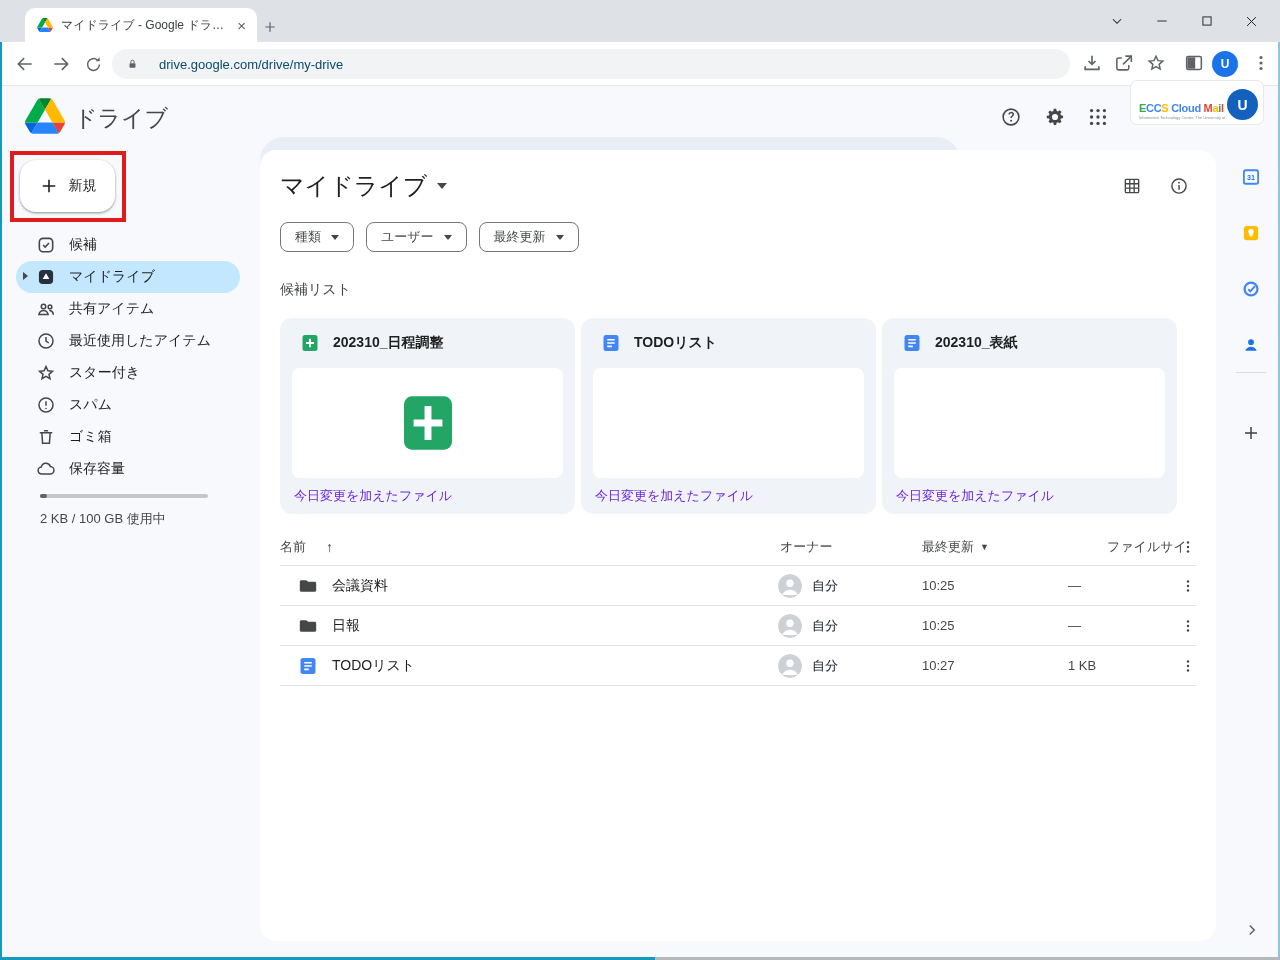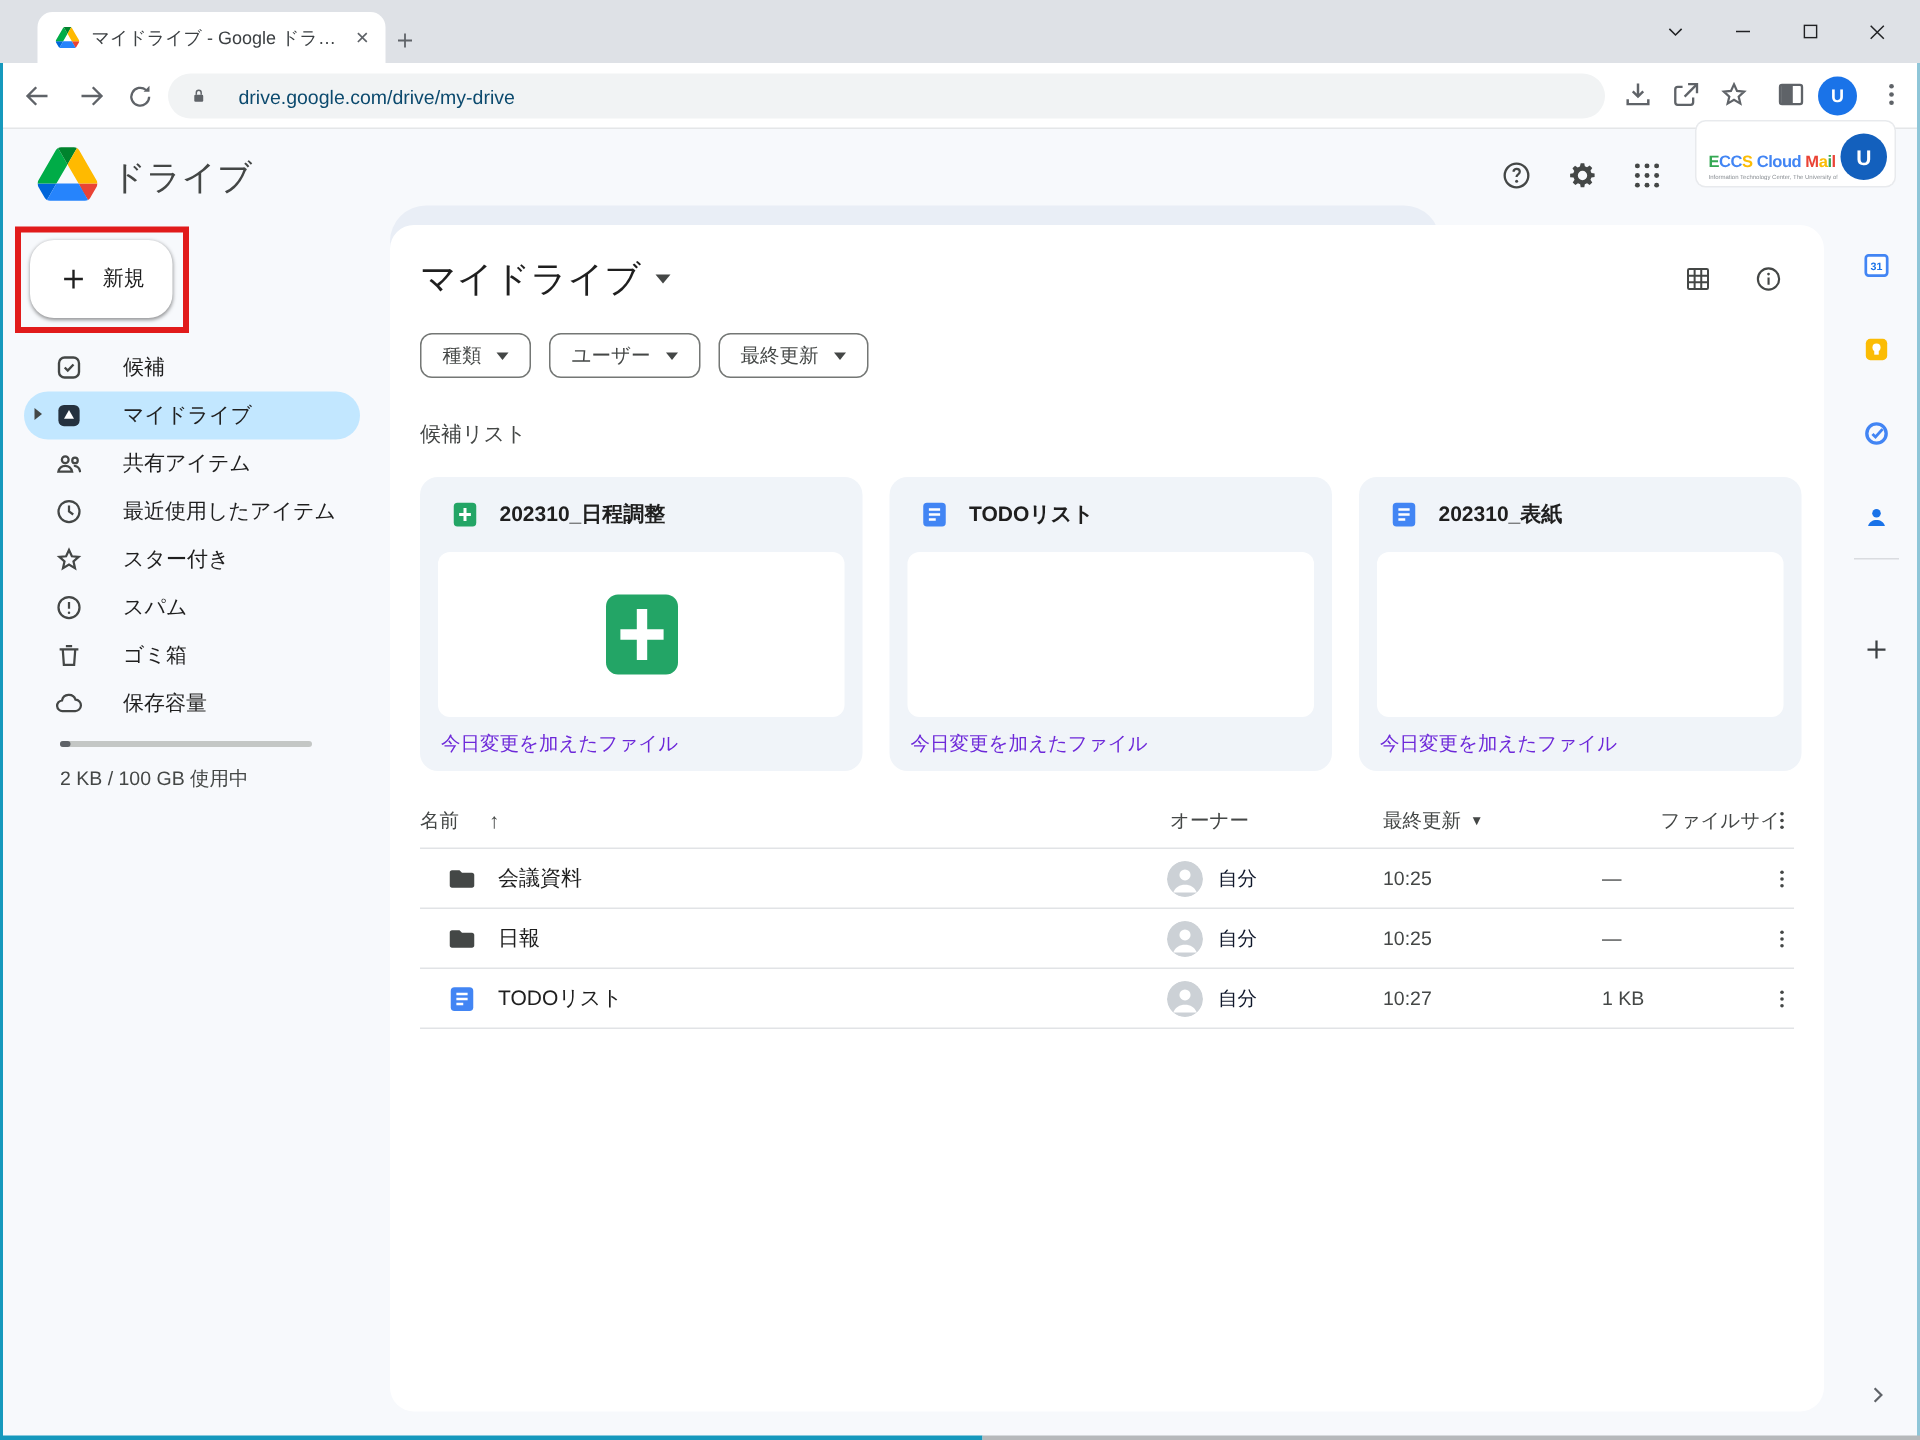--- a/index.html
+++ b/index.html
@@ -33,37 +33,37 @@
   .badge { position:absolute; left:1131px; top:81px; width:132px; height:43px; background:#fff; border-radius:6px; box-shadow:0 0 0 1px #e8eaed; display:flex; align-items:flex-end; padding:4px 5px 4px 8px; }
   .badge-txt { width:86px; }
   .badge-logo { font-size:11px; font-weight:bold; letter-spacing:-0.3px; white-space:nowrap; }
   .badge-sub { font-size:4px; color:#8a8f94; white-space:nowrap; overflow:hidden; margin-top:1px; }
   .badge-avatar { width:31px; height:31px; border-radius:50%; background:#1360bd; color:#fff; font-size:14px; font-weight:bold; display:flex; align-items:center; justify-content:center; margin-left:2px; }
 
   
   .new-btn { position:absolute; left:20px; top:160px; width:95px; height:52px; background:#fff; border-radius:16px; box-shadow:0 1px 3px rgba(0,0,0,.3), 0 1px 2px rgba(0,0,0,.15); display:flex; align-items:center; justify-content:center; gap:10px; font-size:14px; color:#1f1f1f; }
   .annotation-box { position:absolute; left:10px; top:151px; width:116px; height:71px; border:4px solid #e11b1b; pointer-events:none; }
   .nav-list { position:absolute; left:0; top:229px; width:256px; }
-  .nav-item { position:relative; height:32px; margin:0 16px; padding-left:20px; border-radius:16px; display:flex; align-items:center; gap:26px; font-size:14px; color:#1f1f1f; }
+  .nav-item { position:relative; height:32px; margin:0 16px; padding-left:20px; border-radius:16px; display:flex; align-items:center; gap:13px; font-size:14px; color:#1f1f1f; }
   .nav-item.active { background:#c2e7ff; }
   .expander { position:absolute; left:7px; top:11px; width:0; height:0; border-left:5px solid #444746; border-top:4px solid transparent; border-bottom:4px solid transparent; }
   .storage-bar { position:absolute; left:40px; top:494px; width:168px; height:4px; background:#c4c7c5; border-radius:2px; }
   .storage-fill { width:7px; height:4px; background:#5f6368; border-radius:2px; }
   .storage-text { position:absolute; left:40px; top:510px; font-size:13px; color:#444746; }
 
   
   .main-panel { position:absolute; left:260px; top:150px; width:956px; height:791px; background:#fff; border-radius:16px; }
   .panel-title { position:absolute; left:20px; top:20px; font-size:24px; color:#1f1f1f; display:flex; align-items:center; gap:10px; }
   .caret { width:0; height:0; border-left:5px solid transparent; border-right:5px solid transparent; border-top:6px solid #444746; }
   .caret.sm { border-left-width:4px; border-right-width:4px; border-top-width:5px; }
   .view-ico { position:absolute; top:26px; width:22px; height:22px; }
   .chips { position:absolute; left:20px; top:72px; display:flex; gap:12px; }
   .chip { height:30px; border:1px solid #747775; border-radius:8px; display:flex; align-items:center; gap:10px; padding:0 14px; font-size:13px; color:#444746; background:#fff; }
   .sugg-label { position:absolute; left:20px; top:131px; font-size:14px; color:#444746; }
-  .cards { position:absolute; left:20px; top:168px; display:flex; gap:18px; }
+  .cards { position:absolute; left:20px; top:168px; display:flex; gap:6px; }
   .card { width:295px; height:196px; background:#f0f4f9; border-radius:12px; display:flex; flex-direction:column; }
   .card-head { height:50px; display:flex; align-items:center; gap:13px; padding:0 20px; }
   .card-name { font-size:14px; color:#1f1f1f; font-weight:bold; white-space:nowrap; overflow:hidden; }
   .card-preview { margin:0 12px; height:110px; background:#fff; border-radius:8px; display:flex; align-items:center; justify-content:center; overflow:hidden; }
   .card-caption { flex:1; display:flex; align-items:center; padding:0 14px; font-size:13px; color:#6d28d9; }
 
   .tbl-header { position:absolute; left:20px; top:378px; width:916px; height:38px; border-bottom:1px solid #e1e3e6; font-size:13px; color:#444746; }
   .tbl-row { position:absolute; left:20px; width:916px; height:40px; border-bottom:1px solid #e1e3e6; }
   .cell { position:absolute; top:0; height:100%; display:flex; align-items:center; gap:6px; }
   .c-name-lbl { left:0; }   .c-sort { left:46px; font-size:14px; color:#444746; }

